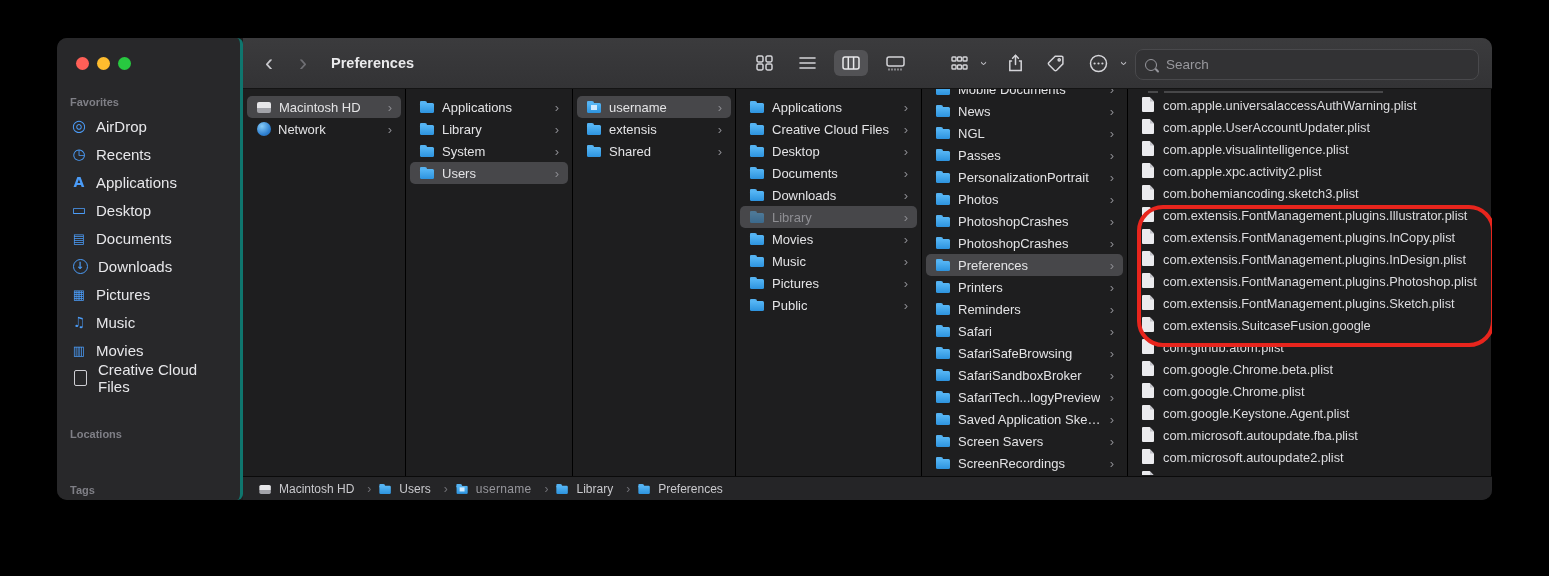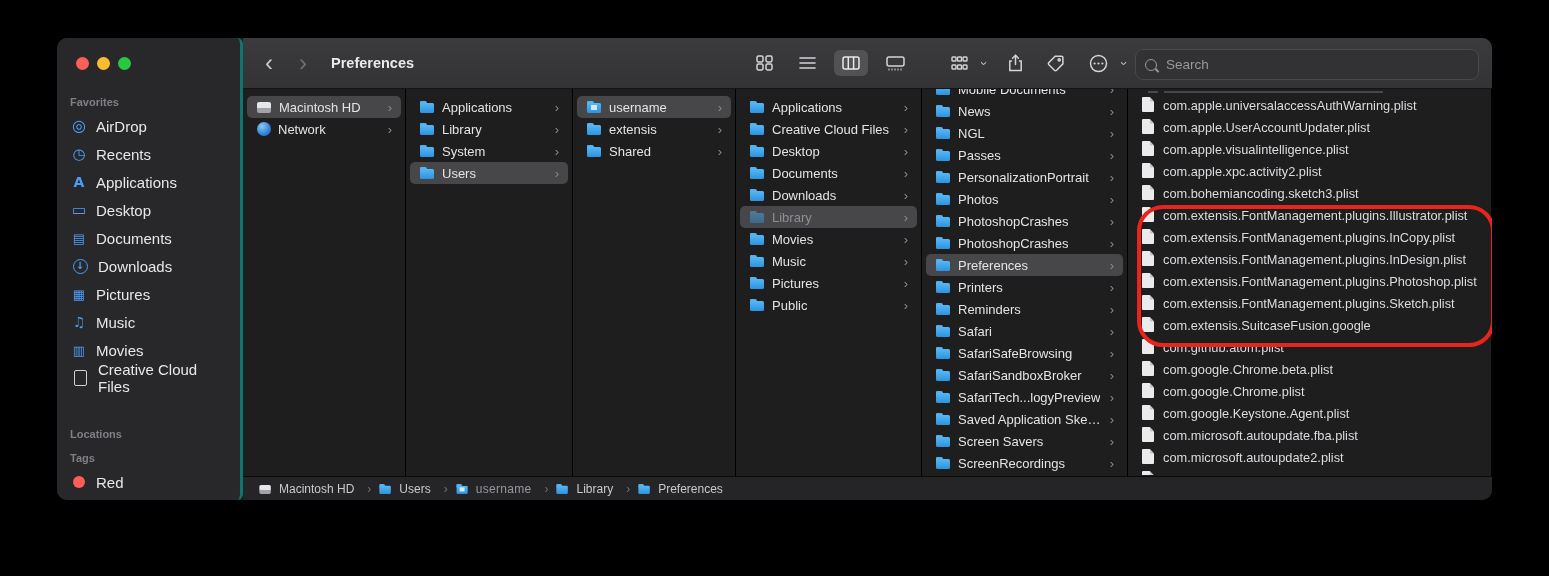--- a/index.html
+++ b/index.html
@@ -25,21 +25,21 @@
   [data-icon="applications-icon"]::before{content:"A";font-weight:700;font-size:14px;}
   [data-icon="desktop-icon"]::before{content:"▭";font-size:15px;}
   [data-icon="documents-icon"]::before{content:"▤";font-size:13px;}
   [data-icon="downloads-icon"]{border:1.4px solid #4b9cf8;border-radius:50%;width:13px;height:13px;flex:0 0 13px;margin:0 2.5px;}
   [data-icon="downloads-icon"]::before{content:"↓";font-size:10px;font-weight:700;}
   [data-icon="pictures-icon"]::before{content:"▦";font-size:13px;}
   [data-icon="music-icon"]::before{content:"♫";font-size:14px;}
   [data-icon="movies-icon"]::before{content:"▥";font-size:13px;}
   [data-icon="creative-cloud-files-icon"]{border:1.4px solid #cfcfd4;border-radius:2px;width:11px;height:14px;flex:0 0 11px;margin:0 3.5px;}
   .gap-locations{margin-top:30px;}
-  .gap-tags{margin-top:2px;}
+  .gap-tags{margin-top:34px;}
   .dot{width:12px;height:12px;border-radius:50%;display:block;margin:0 3px;}
 
   
   .main{flex:1;display:flex;flex-direction:column;position:relative;min-width:0;}
   .toolbar{height:50px;flex:0 0 50px;background:linear-gradient(#3b3b3d,#333335);
            border-bottom:1px solid #141414;position:relative;}
   .nav{position:absolute;left:18px;top:0;height:50px;display:flex;align-items:center;gap:18px;}
   .nav .arrow{font-size:24px;line-height:1;color:#c9c9cd;padding:0 4px;font-weight:400;}
   .nav .arrow.disabled{color:#6f6f74;}
   .tb-title{position:absolute;left:88px;top:0;height:50px;display:flex;align-items:center;

